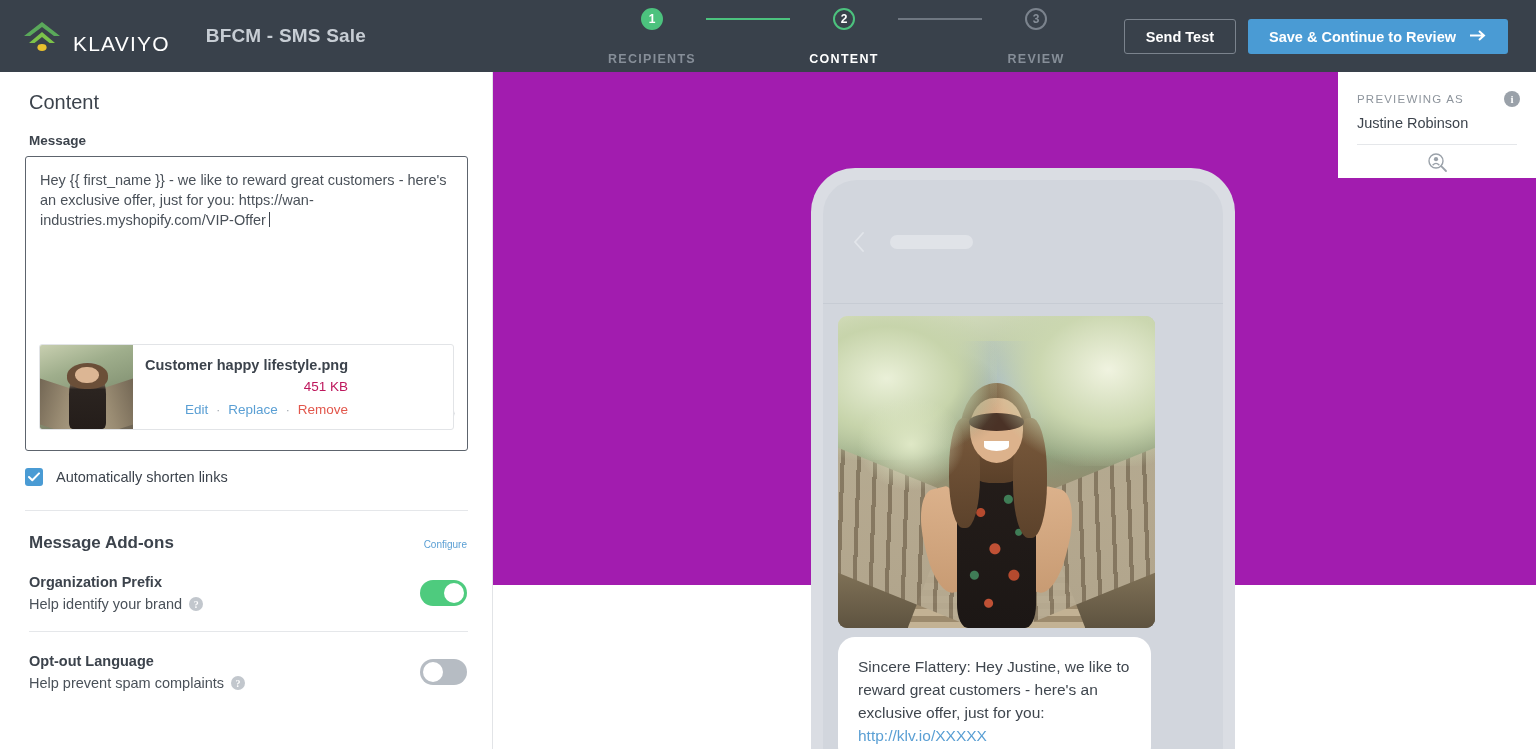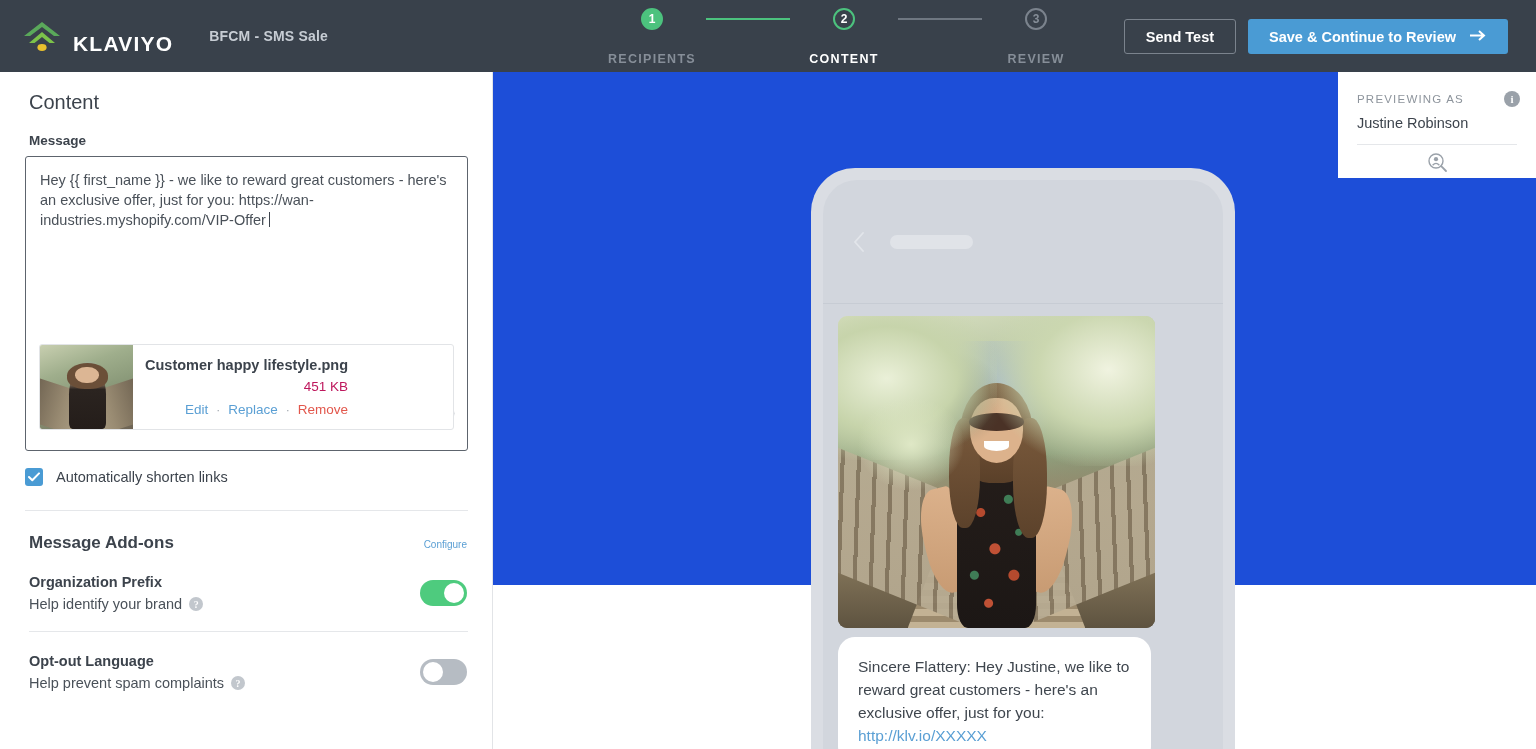--- a/index.html
+++ b/index.html
@@ -14,25 +14,25 @@
   .topbar {
     position: absolute; top: 0; left: 0;
     width: 1536px; height: 72px;
     background: #39414b;
     display: flex; align-items: center;
   }
   .brand { display: flex; align-items: center; padding-left: 20px; }
   .logo-mark { width: 44px; height: 34px; position: relative; }
   .logo-mark svg { display: block; }
   .brand-name {
-    color: #ffffff; font-size: 21px; font-weight: bold;
+    color: #ffffff; font-size: 21px; font-weight: normal;
     letter-spacing: 1.2px; margin-left: 9px; margin-top: 16px;
   }
   .campaign-title {
-    color: #c7cdd4; font-size: 14px; font-weight: bold;
+    color: #c7cdd4; font-size: 19px; font-weight: bold;
     margin-left: 36px; letter-spacing: .2px;
   }
 
   
   .stepper {
     position: absolute; left: 598px; top: 8px;
     display: flex; align-items: flex-start;
   }
   .step { display: flex; flex-direction: column; align-items: center; width: 108px; }
   .step-circle {
@@ -220,21 +220,21 @@
     background: #9aa1a9; color: #ffffff;
     font-size: 10px; font-weight: bold;
     display: inline-flex; align-items: center; justify-content: center;
     cursor: pointer; font-family: "Liberation Serif", serif;
   }
 
   
   .main-area {
     position: absolute; top: 72px; left: 493px;
     width: 1043px; height: 513px;
-    background: #1d4ed8;
+    background: #a21caf;
   }
 
   
   .preview-card {
     position: absolute; right: 0px; top: 0px;
     width: 198px; height: 106px;
     background: #ffffff;
   }
   .pc-head {
     display: flex; align-items: center;

